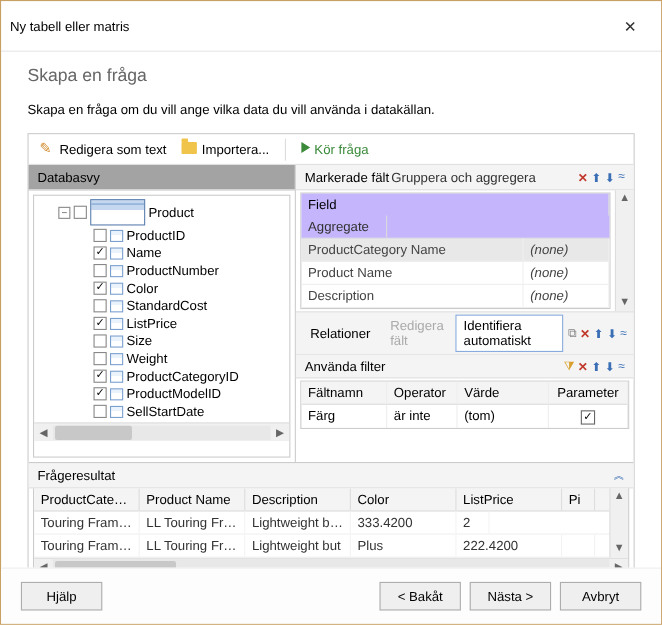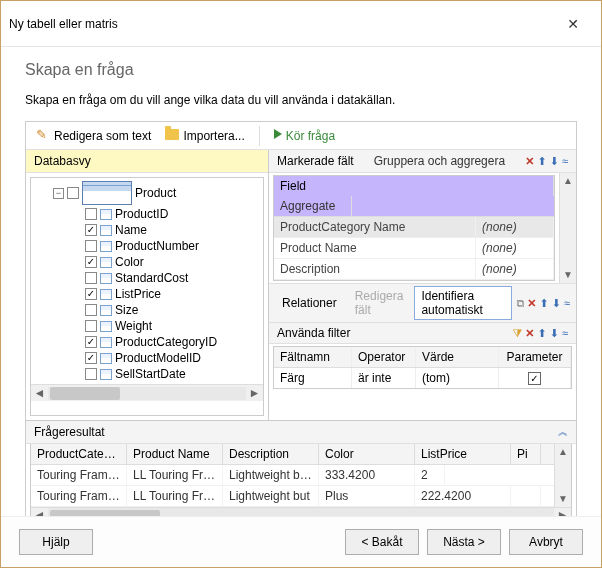--- a/index.html
+++ b/index.html
@@ -15,38 +15,38 @@
 .toolbar .sep { width: 1px; height: 20px; background: #ddd; margin: 0 4px; }
 .toolbar .tbtn { display: flex; align-items: flex-start; gap: 4px; padding: 2px 4px; cursor: pointer; }
 .toolbar .run { color: #3a8a3a; }
 .play-icon { width:0; height:0; border-left: 8px solid #3a8a3a; border-top:5px solid transparent; border-bottom:5px solid transparent; display:inline-block; }
 .folder-icon { width:14px; height:11px; background:#f0c44a; border-radius:1px; display:inline-block; position:relative; }
 .folder-icon::before { content:""; position:absolute; top:-3px; left:0; width:6px; height:3px; background:#f0c44a; border-radius:1px 1px 0 0; }
 .pencil-icon { display:inline-block; width:14px; height:14px; position:relative; }
 .pencil-icon::before { content:"✎"; color:#d08a2a; font-size:13px; position:absolute; top:-2px; }
 .body-split { display:flex; height: 270px; }
 .dbview { width: 243px; border-right: 1px solid #ccc; display:flex; flex-direction:column; }
-.panel-title { background:#fef9c3; padding: 4px 8px; border-bottom:1px solid #e0e0e0; }
+.panel-title { background:#a3a3a3; padding: 4px 8px; border-bottom:1px solid #e0e0e0; }
 .tree-wrap { flex:1; overflow:hidden; border:1px solid #ccc; margin:4px; position:relative; background:#fff; }
 .tree { padding: 2px 0 2px 4px; }
 .tree ul { list-style:none; padding-left: 18px; }
 .tree li { white-space:nowrap; padding: 1px 0; display:flex; align-items:center; gap:3px; }
 .tree .toggle { width:11px; height:11px; border:1px solid #888; display:inline-flex; align-items:center; justify-content:center; font-size:9px; line-height:1; color:#555; background:#fff; }
 .tree .chk { width:12px; height:12px; border:1px solid #888; display:inline-flex; align-items:center; justify-content:center; font-size:10px; line-height:1; }
 .tree .chk.checked::after { content:"✓"; color:#000; }
 .tree .tbl-icon { width:13px; height:11px; background:#fff; border:1px solid #7aa0d0; display:inline-block; position:relative; }
 .tree .tbl-icon::before { content:""; position:absolute; top:3px; left:0; right:0; height:1px; background:#7aa0d0; }
 .tree .tbl-icon.header { border-color:#5a7fb0; background:linear-gradient(#c5d8ef 40%, #fff 40%); }
 .tree .col-icon { width:12px; height:11px; border:1px solid #7aa0d0; display:inline-block; background:linear-gradient(#eaf2fb 40%, #fff 40%); }
 .hscroll { height:17px; border-top:1px solid #ddd; display:flex; align-items:center; background:#f0f0f0; }
 .hscroll .arrow { width:17px; text-align:center; color:#666; }
 .hscroll .track { flex:1; background:#e8e8e8; height:13px; position:relative; }
 .hscroll .thumb { position:absolute; left:2px; width:70px; height:13px; background:#c8c8c8; border-radius:2px; }
 .right-pane { flex:1; display:flex; flex-direction:column; }
-.sel-header { display:flex; align-items:center; padding:4px 8px; gap:20px; border-bottom:1px solid #e0e0e0; background:#f4f4f4;justify-content:space-between; }
+.sel-header { display:flex; align-items:center; padding:4px 8px; gap:2px; border-bottom:1px solid #e0e0e0; background:#f4f4f4;justify-content:space-between; }
 .sel-header .grp { color:#333; }
 .mini-icons { margin-left:auto; display:flex; gap:3px; }
 .mini-icons span { font-size:11px; cursor:pointer; }
 .red-x { color:#c0392b; font-weight:bold; }
 .arrow-up { color:#3b6fb5; }
 .arrow-down { color:#3b6fb5; }
 .grid { border:1px solid #ccc; margin:2px 4px; }
 .grid-head { display:flex; background:#c4b5fd; border-bottom:1px solid #ddd;flex-direction:column; }
 .grid-head div { padding:3px 6px; border-right:1px solid #ddd; }
 .grid-row { display:flex; border-bottom:1px solid #eee; }

